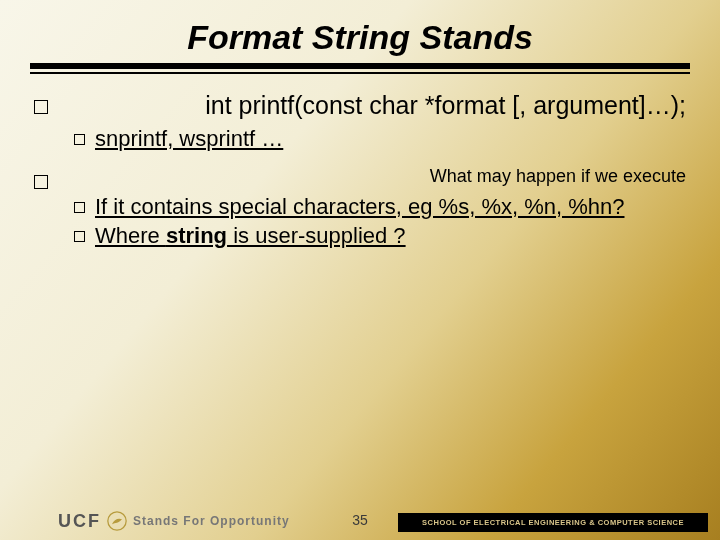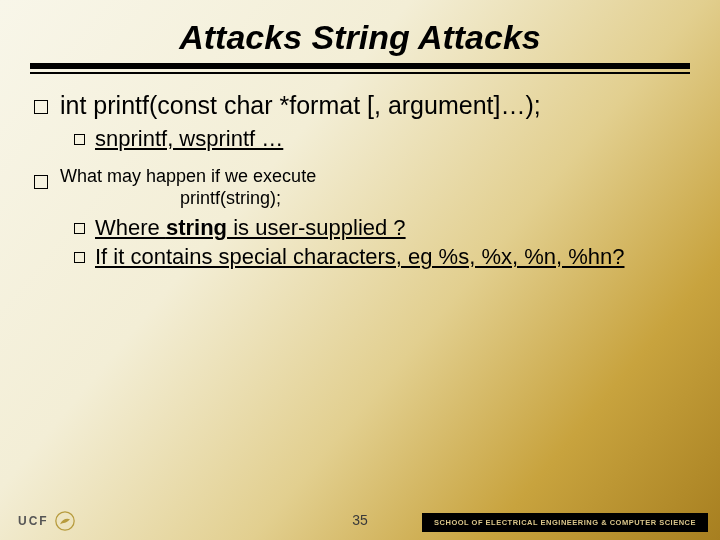--- a/index.html
+++ b/index.html
@@ -56,20 +56,21 @@
   .lvl1 .bullet {
     width: 12px;
     height: 12px;
     border: 1.5px solid #000;
     margin-top: 10px;
     margin-right: 12px;
     flex-shrink: 0;
   }
   .lvl1 .text {
     flex: 1;
+    text-align: right;
   }
   .lvl2 {
     display: flex;
     align-items: flex-start;
     margin-left: 40px;
     font-size: 22px;
     margin-bottom: 2px;
     text-decoration: underline;
   }
   .lvl2 .bullet {
@@ -105,21 +106,22 @@
     align-items: center;
     gap: 6px;
     padding-left: 18px;
     color: #6b6b6b;
     font-size: 12px;
   }
   .ucf-letters {
     font-weight: bold;
     letter-spacing: 2px;
     color: #555;
-    font-size: 12px;
+    font-size: 18px;
+    margin-left: 40px;
   }
   .pegasus {
     width: 20px;
     height: 20px;
   }
   .sfo {
     font-weight: bold;
     letter-spacing: 1px;
     color: #777;
     font-size: 12px;
@@ -133,32 +135,32 @@
     color: #3a3a3a;
   }
   .school-badge {
     position: absolute;
     right: 12px;
     bottom: 8px;
     background: #000;
     color: #d9c58a;
     font-size: 7.5px;
     letter-spacing: 0.5px;
-    padding: 5px 12px;
+    padding: 5px 24px;
     font-weight: bold;
     white-space: nowrap;
   }
   .gap { height: 10px; }
 </style>
 </head>
 <body>
 
 <div class="slide">
 
-  <div class="title">Attacks String Attacks</div>
+  <div class="title">Format String Stands</div>
   <div class="title-rule"></div>
   <div class="title-rule-thin"></div>
 
   <div class="body">
 
     <div class="lvl1">
       <div class="bullet"></div>
       <div class="text">int printf(const char *format [, argument]…);</div>
     </div>
 
@@ -166,43 +168,43 @@
       <div class="bullet"></div>
       <div class="text">snprintf, wsprintf …</div>
     </div>
 
     <div class="gap"></div>
 
     <div class="lvl1">
       <div class="bullet"></div>
       <div class="text big">
         <span>What may happen if we execute</span><br>
-        <span class="indent-center">printf(string);</span>
       </div>
+    </div>
+
+    <div class="lvl2">
+      <div class="bullet"></div>
+      <div class="text">If it contains special characters, eg %s, %x, %n, %hn?</div>
     </div>
 
     <div class="lvl2">
       <div class="bullet"></div>
       <div class="text">
         <span>Where </span><span class="bold">string</span><span> is user-supplied ?</span>
       </div>
-    </div>
-
-    <div class="lvl2">
-      <div class="bullet"></div>
-      <div class="text">If it contains special characters, eg %s, %x, %n, %hn?</div>
     </div>
 
   </div>
 
   <div class="footer">
     <div class="ucf-block">
       <span class="ucf-letters">UCF</span>
       <svg class="pegasus" viewBox="0 0 24 24">
         <circle cx="12" cy="12" r="11" fill="none" stroke="#b79b3d" stroke-width="1.5"></circle>
         <path d="M6 16 C8 10, 14 8, 18 10 C16 12, 14 14, 12 14 C10 14, 8 15, 6 16 Z" fill="#b79b3d"></path>
       </svg>
+      <span class="sfo">Stands For Opportunity</span>
     </div>
     <div class="pagenum">35</div>
     <div class="school-badge">SCHOOL OF ELECTRICAL ENGINEERING &amp; COMPUTER SCIENCE</div>
   </div>
 
 </div>
 
 </body></html>

